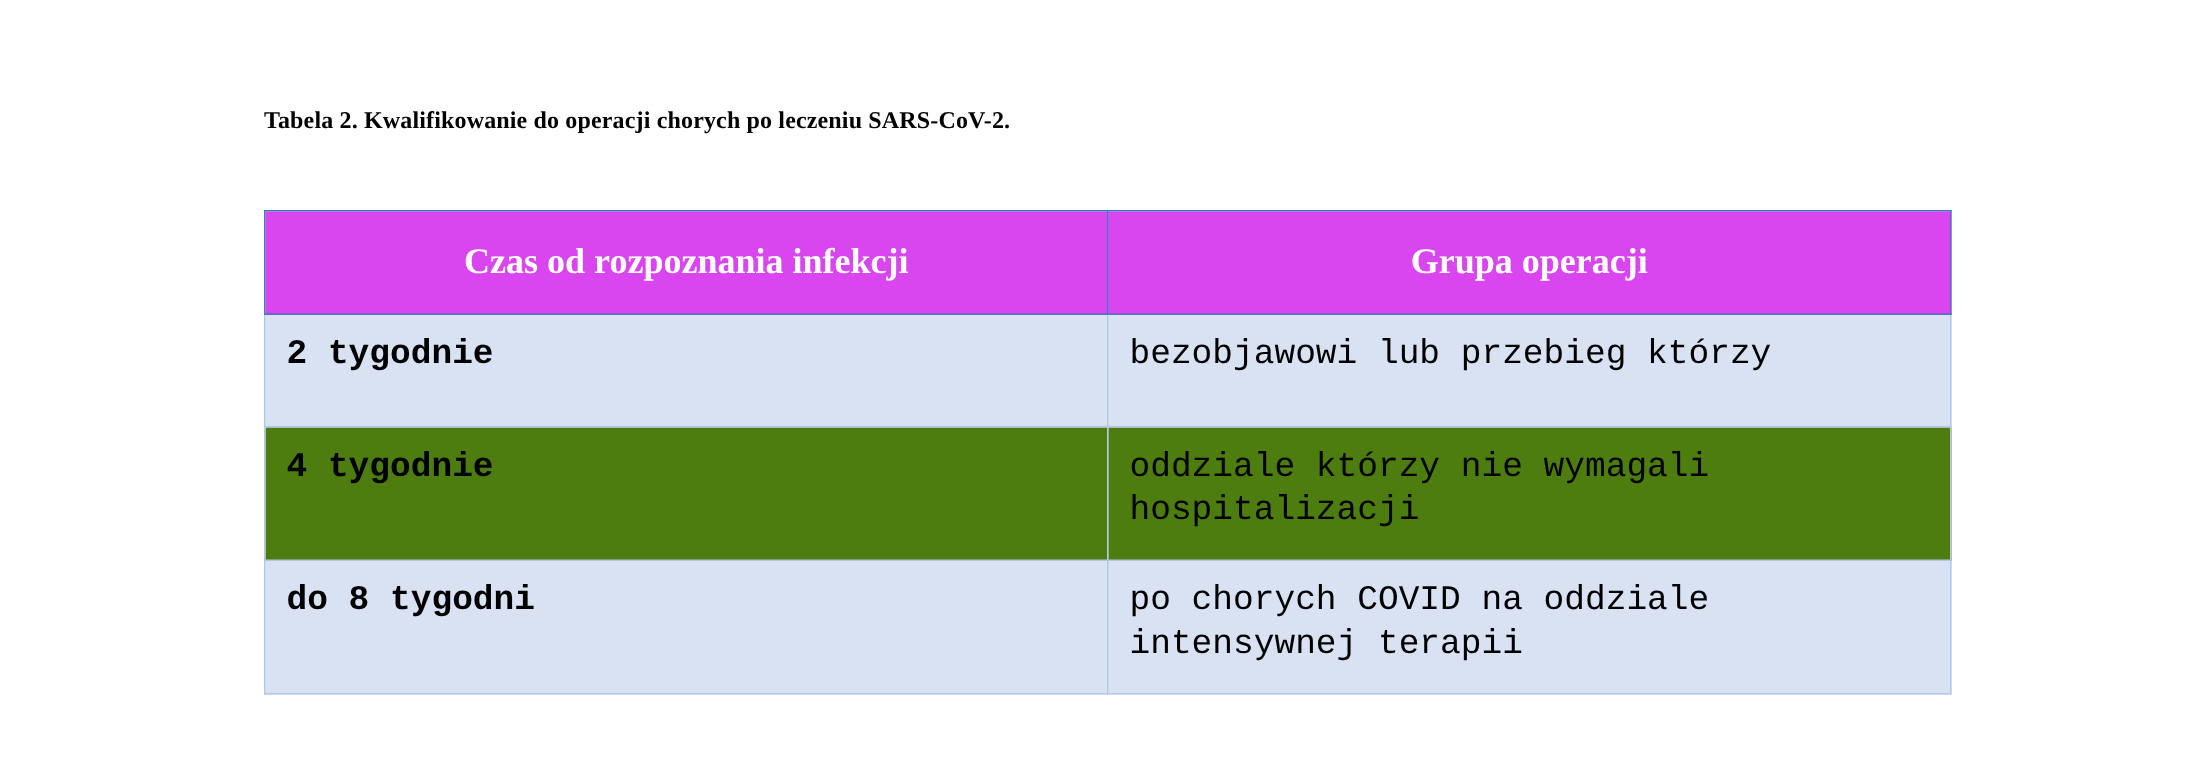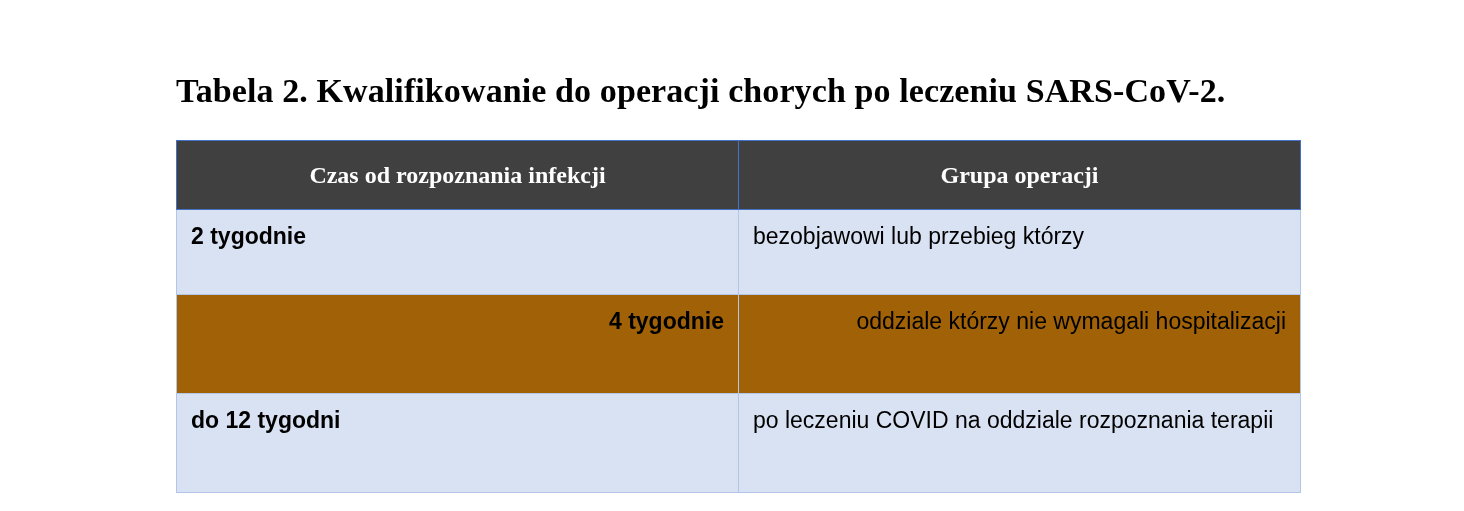--- a/index.html
+++ b/index.html
@@ -18,68 +18,67 @@
     position: relative;
     width: 1464px;
     height: 511px;
     box-sizing: border-box;
   }
   .caption {
     position: absolute;
     left: 176px;
     top: 72px;
     font-family: "Liberation Serif", serif;
-    font-size: 34px;
+    font-size: 16px;
     font-weight: bold;
     letter-spacing: 0.1px;
     white-space: nowrap;
   }
   .table-wrap {
     position: absolute;
     left: 176px;
     top: 140px;
     width: 1124px;
   }
   table.data {
     border-collapse: collapse;
     width: 1124px;
     table-layout: fixed;
   }
   table.data col.c1 { width: 562px; }
   table.data col.c2 { width: 562px; }
 
   table.data thead th {
-    background: #404040;
+    background: #d946ef;
     color: #ffffff;
     font-family: "Liberation Serif", serif;
     font-size: 24px;
     font-weight: bold;
     text-align: center;
     height: 68px;
     padding: 0 10px;
     border: 1px solid #4472C4;
     vertical-align: middle;
   }
   table.data tbody td {
-    font-family: Liberation Sans, sans-serif;
+    font-family: Liberation Mono, monospace;
     font-size: 23px;
-    padding: 12px 14px 14px 14px;
+    padding: 12px 14px 4px 14px;
     vertical-align: top;
     border-left: 1px solid #B4C6E7;
     border-right: 1px solid #B4C6E7;
     border-top: 1px solid #B4C6E7;
     border-bottom: 1px solid #B4C6E7;
     line-height: 1.28;
   }
   table.data tbody tr.shaded td {
     background: #D9E2F3;
   }
   table.data tbody tr.plain td {
-    background: #a16207;
-    text-align: right;
+    background: #4d7c0f;
   }
   table.data tbody td.col-time {
     font-weight: bold;
   }
   table.data tbody tr.r0 td { height: 58px; }
   table.data tbody tr.r1 td { height: 72px; }
   table.data tbody tr.r2 td { height: 72px; }
 </style>
 </head>
 <body>
@@ -103,20 +102,20 @@
       <tbody>
         <tr class="shaded r0">
           <td class="col-time">2 tygodnie</td>
           <td class="col-group">bezobjawowi lub przebieg którzy</td>
         </tr>
         <tr class="plain r1">
           <td class="col-time">4 tygodnie</td>
           <td class="col-group">oddziale którzy nie wymagali hospitalizacji</td>
         </tr>
         <tr class="shaded r2">
-          <td class="col-time">do 12 tygodni</td>
-          <td class="col-group">po leczeniu COVID na oddziale rozpoznania terapii</td>
+          <td class="col-time">do 8 tygodni</td>
+          <td class="col-group">po chorych COVID na oddziale intensywnej terapii</td>
         </tr>
       </tbody>
     </table>
   </div>
 
 </div>
 
 </body></html>

